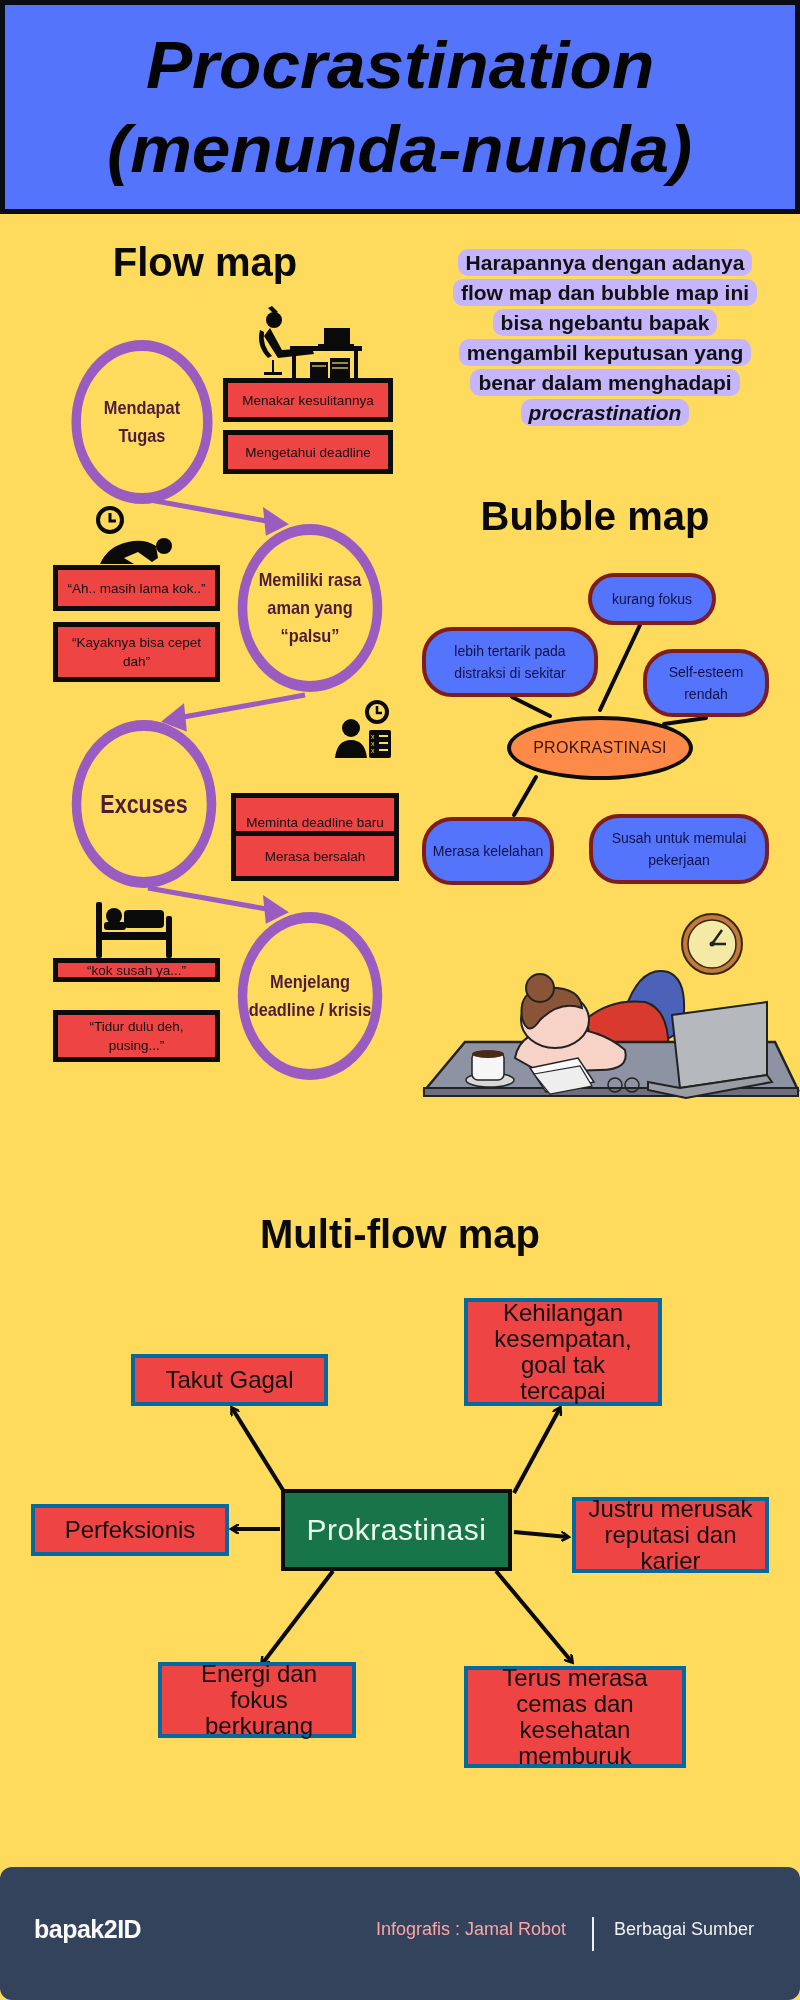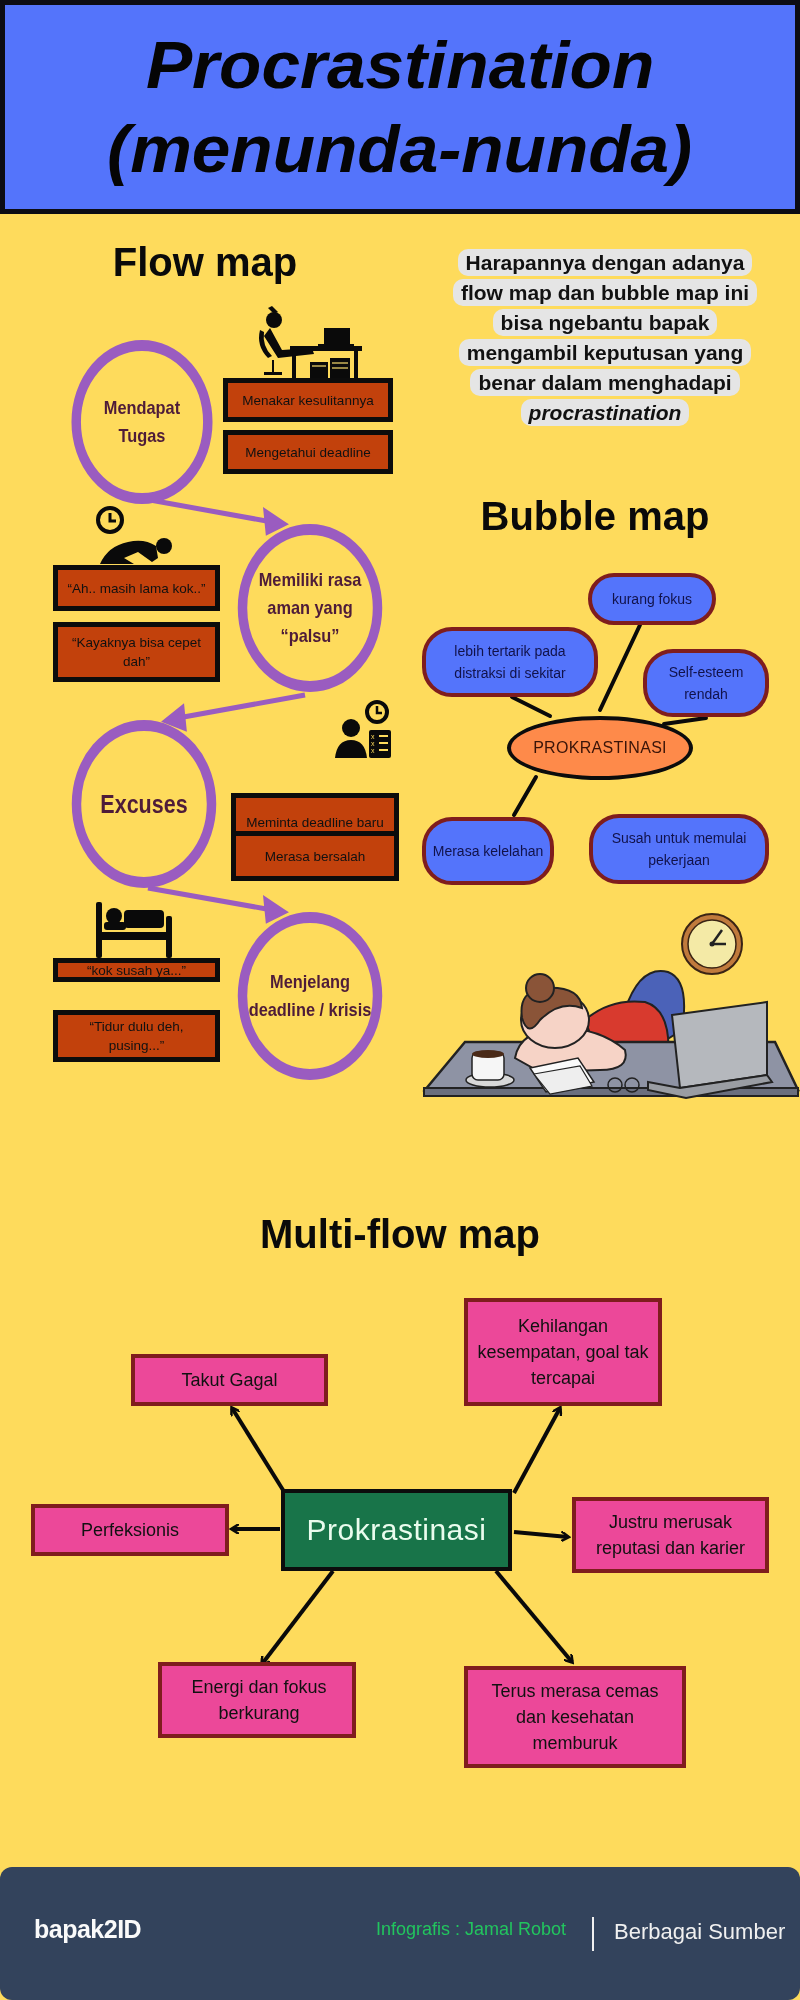--- a/index.html
+++ b/index.html
@@ -23,70 +23,70 @@
   
   .fm-circle {
     position: absolute; width: 164px; height: 164px; border-radius: 50%;
     border: 11px solid #9a5cc0; background: #fedb5c;
     display: flex; align-items: center; justify-content: center; text-align: center;
     font-family: "Liberation Sans", sans-serif; font-weight: 700; font-size: 19px; line-height: 28px;
     color: #4e1c39; transform: scaleX(0.86);
   }
   .fm-circle.big { font-size: 25px; }
   .fm-box {
-    position: absolute; border: 5px solid #0c0c0c; background: #c2410c;
+    position: absolute; border: 5px solid #0c0c0c; background: #ef4444;
     display: flex; align-items: center; justify-content: center; text-align: center;
     font-size: 13.5px; line-height: 19px; color: #111; padding: 2px 6px;
   }
 
   
   #note {
     position: absolute; left: 440px; top: 248px; width: 330px;
     text-align: center; font-weight: 700; font-size: 21px; line-height: 30px;
   }
   #note span.line {
-    background: #e5e5e5; padding: 2px 8px; border-radius: 10px;
+    background: #c4b5fd; padding: 2px 8px; border-radius: 10px;
     box-decoration-break: clone; -webkit-box-decoration-break: clone;
   }
   #note em { font-style: italic; }
 
   
   .bb {
     position: absolute; background: #5474fb; border: 4px solid #7f1d1d; border-radius: 30px;
     display: flex; align-items: center; justify-content: center; text-align: center;
     font-size: 14px; line-height: 22px; color: #11124a; padding: 0 6px;
   }
   #bb-center {
     position: absolute; left: 507px; top: 716px; width: 186px; height: 64px;
     border-radius: 50%; background: #fe8a4a; border: 4px solid #0c0c0c;
     display: flex; align-items: center; justify-content: center;
     font-size: 16px; color: #3a1408; letter-spacing: 0.3px;
   }
 
   
   .mf-box {
-    position: absolute; background: #ec4899; border: 4px solid #7f1d1d;
-    display: flex; align-items: center; justify-content: center; text-align: center;
-    font-size: 18px; line-height: 26px; color: #111; padding: 2px 8px;
+    position: absolute; background: #ef4444; border: 4px solid #0369a1;
+    display: flex; align-items: center; justify-content: center; text-align: center;
+    font-size: 24px; line-height: 26px; color: #111; padding: 2px 8px;
   }
   #mf-center {
     position: absolute; left: 281px; top: 1489px; width: 231px; height: 82px;
     background: #187449; border: 4px solid #0c0c0c;
     display: flex; align-items: center; justify-content: center;
     font-size: 30px; color: #eafcee; letter-spacing: 0.5px;
   }
 
   
   #footer {
     position: absolute; left: 0; top: 1867px; width: 800px; height: 133px; background: #33435c; border-radius: 12px;
   }
   #footer .logo { position: absolute; left: 34px; top: 48px; font-size: 25px; font-weight: 700; color: #fafafa; letter-spacing: -0.5px; }
-  #footer .credit { position: absolute; left: 376px; top: 52px; font-size: 18px; color: #22c55e; }
+  #footer .credit { position: absolute; left: 376px; top: 52px; font-size: 18px; color: #fca5a5; }
   #footer .sep { position: absolute; left: 592px; top: 50px; width: 2px; height: 34px; background: #f0f0f0; }
-  #footer .source { position: absolute; left: 614px; top: 52px; font-size: 22px; color: #f0f0f0; text-align: right; }
+  #footer .source { position: absolute; left: 614px; top: 52px; font-size: 18px; color: #f0f0f0; text-align: right; }
 
   svg { position: absolute; overflow: visible; }
 </style>
 </head>
 <body>
 
 <div id="header">
   <div class="t">Procrastination</div>
   <div class="t">(menunda-nunda)</div>
 </div>

